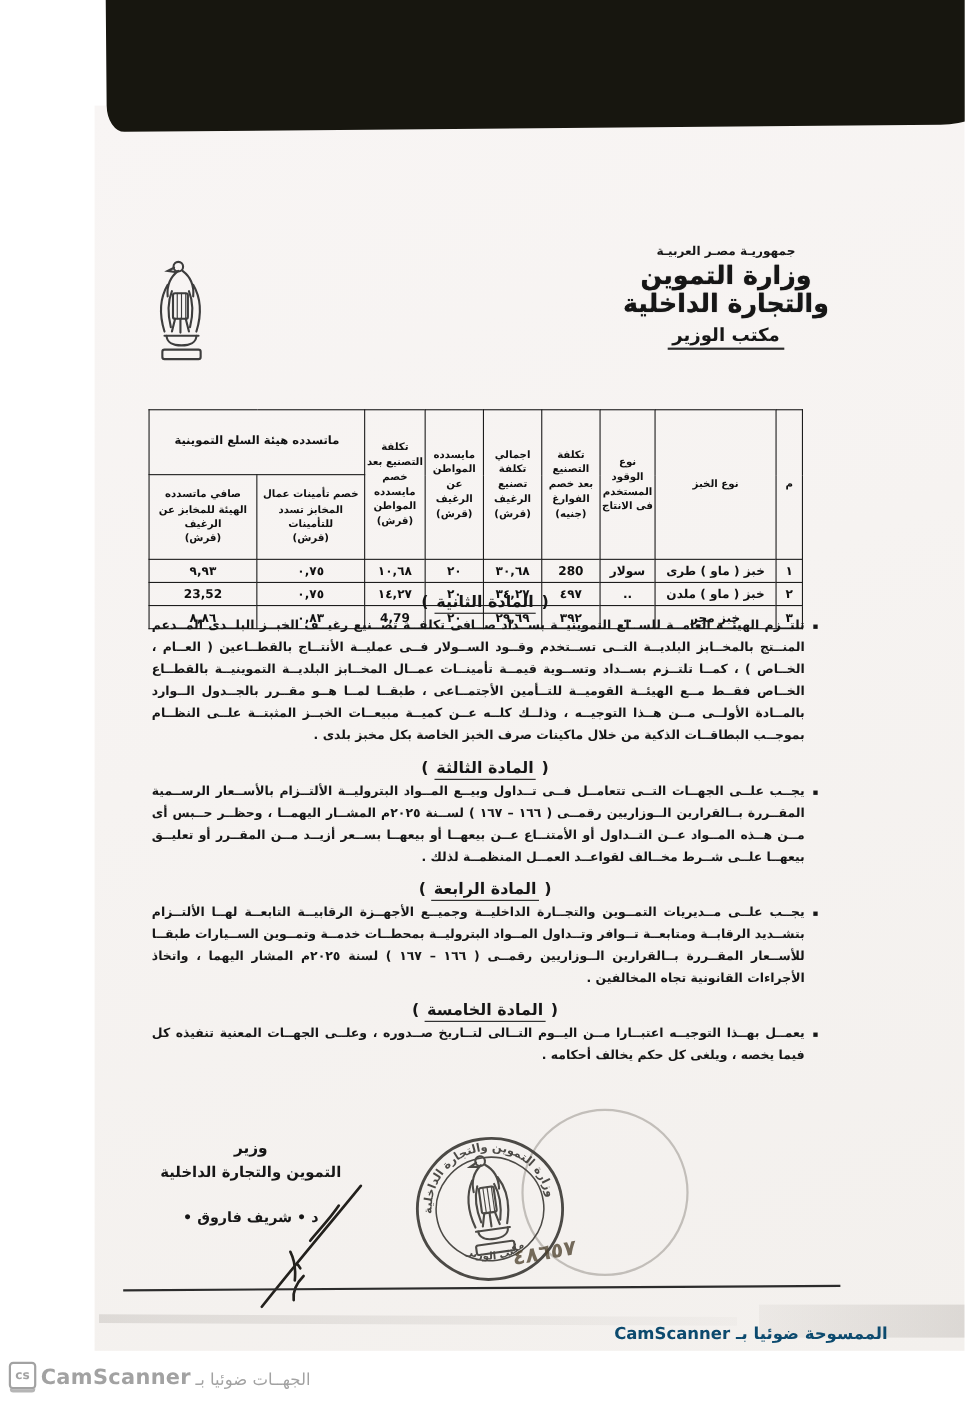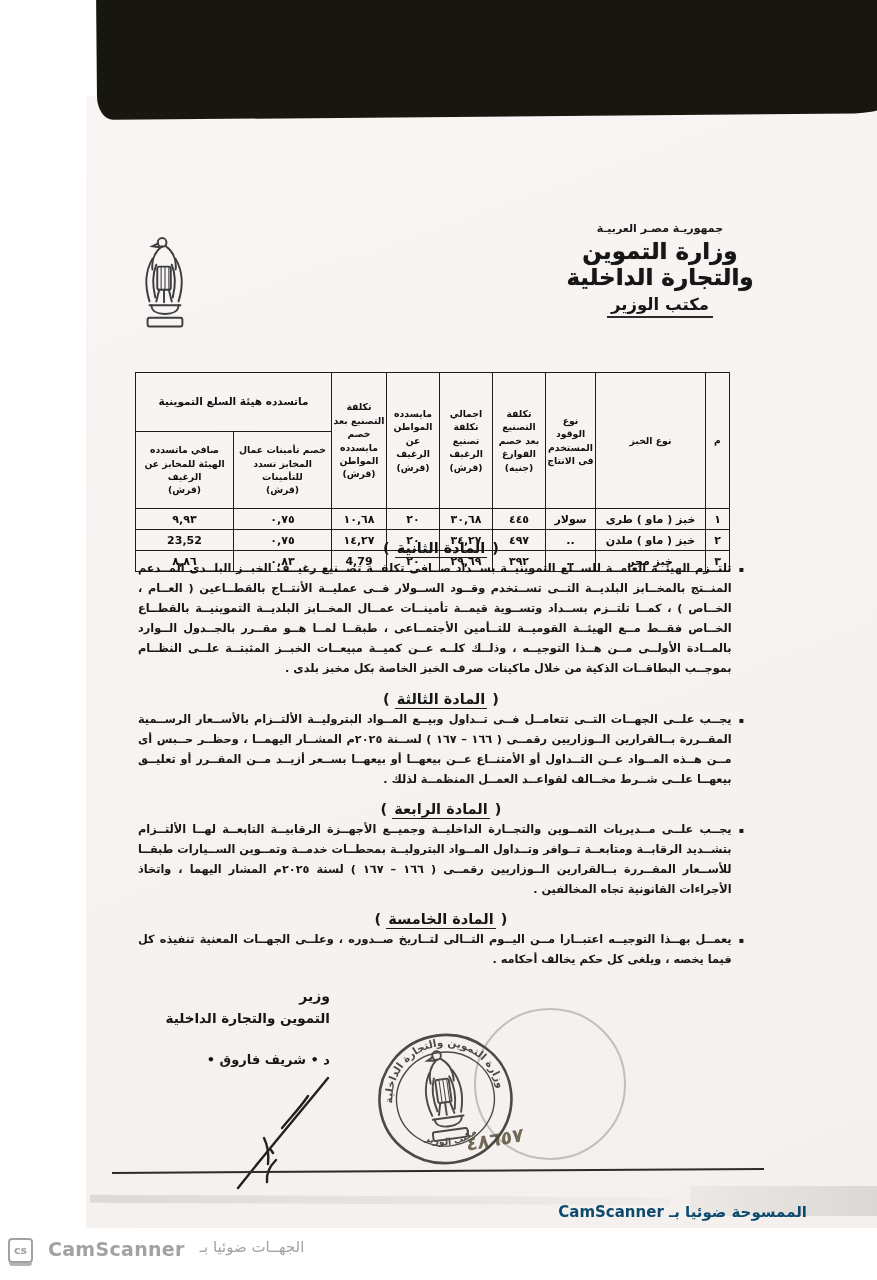--- a/index.html
+++ b/index.html
@@ -27,42 +27,42 @@
   .cost-table td{font-size:11px;height:20px;text-align:center;padding:0 2px;}
   
   .articles{position:absolute;left:138px;top:540px;width:606px;direction:rtl;}
   .article h3{margin:0 0 3px;text-align:center;font-size:14.5px;font-weight:bold;}
   .article h3 .inner{border-bottom:1.8px solid #1d1d1d;padding:0 2px 1px;}
   .article .body{display:flex;gap:7px;margin:0 0 11px;font-size:11.3px;font-weight:bold;
                  line-height:1.78;text-align:justify;}
   .article .bullet{flex:0 0 auto;font-size:8px;line-height:1;margin-top:7px;}
   .article .text{flex:1 1 auto;}
   
-  .minister{position:absolute;left:126px;top:988px;width:204px;direction:rtl;font-weight:bold;}
+  .minister{position:absolute;left:126px;top:1036px;width:204px;text-align:center;direction:rtl;font-weight:bold;}
   .minister .l1{font-size:14px;}
   .minister .l2{font-size:13.5px;margin-top:6px;}
   .minister .l3{font-size:13px;margin-top:26px;}
   .scribble{position:absolute;left:224px;top:1072px;width:132px;height:120px;color:#23211d;}
   .stamp{position:absolute;left:360px;top:1020px;width:172px;height:166px;transform:rotate(-8deg);
          color:#35332f;opacity:.88;}
   .stamp-ghost{position:absolute;left:474px;top:1008px;width:148px;height:148px;border:2.4px solid rgba(80,72,62,.30);
                border-radius:50%;}
   .hand-number{position:absolute;left:466px;top:1128px;font-size:19px;letter-spacing:3px;
                color:rgba(78,66,48,.78);transform:rotate(-10deg) skewX(-8deg);font-weight:bold;}
   
   .footer-rule{position:absolute;left:112px;top:1170px;width:652px;height:2.3px;background:#2c2c2c;
                transform:rotate(-0.35deg);}
   .footer-address{position:absolute;left:104px;top:1177px;width:666px;text-align:center;direction:rtl;
                   font-size:12.3px;font-weight:bold;color:#141414;}
   .cam-note{position:absolute;right:115px;top:1203px;direction:rtl;font-size:15px;font-weight:bold;color:#0c4a6e;}
   .edge-streak{position:absolute;left:90px;top:1196px;width:580px;height:8px;
                background:linear-gradient(90deg,rgba(140,134,128,.22),rgba(140,134,128,.04));transform:rotate(.25deg);}
   .edge-streak2{position:absolute;left:690px;top:1186px;width:187px;height:30px;
                 background:linear-gradient(90deg,rgba(170,164,158,.10),rgba(150,144,138,.25));}
-  .watermark{position:absolute;left:8px;top:1238px;display:flex;direction:ltr;align-items:flex-start;gap:15px;
+  .watermark{position:absolute;left:8px;top:1238px;display:flex;direction:ltr;align-items:flex-end;gap:4px;
              color:#a2a2a2;}
   .cs-badge{width:21px;height:21px;border:2.6px solid #a2a2a2;border-radius:4px;display:flex;align-items:center;
             justify-content:center;font-size:11px;font-weight:bold;box-shadow:0 4px 0 -1px #b5b5b5;}
   .wm-brand{font-size:19px;font-weight:bold;letter-spacing:.3px;}
   .wm-ar{font-size:15px;}
 </style>
 </head>
 <body>
 
 <div class="page">
@@ -134,21 +134,21 @@
 (قرش)</th>
         <th>صافي ماتسدده الهيئة للمخابز عن الرغيف
 (قرش)</th>
       </tr>
     </thead>
     <tbody id="table-body">
         <tr>
           <td>١</td>
           <td>خبز ( ماو ) طرى</td>
           <td>سولار</td>
-          <td>٤٤٥</td>
+          <td>280</td>
           <td>٣٠,٦٨</td>
           <td>٢٠</td>
           <td>١٠,٦٨</td>
           <td>٠,٧٥</td>
           <td>٩,٩٣</td>
         </tr>
         <tr>
           <td>٢</td>
           <td>خبز ( ماو ) ملدن</td>
           <td>..</td>

